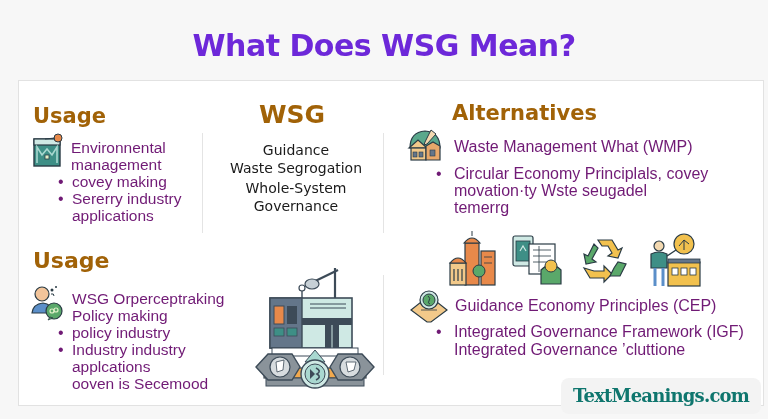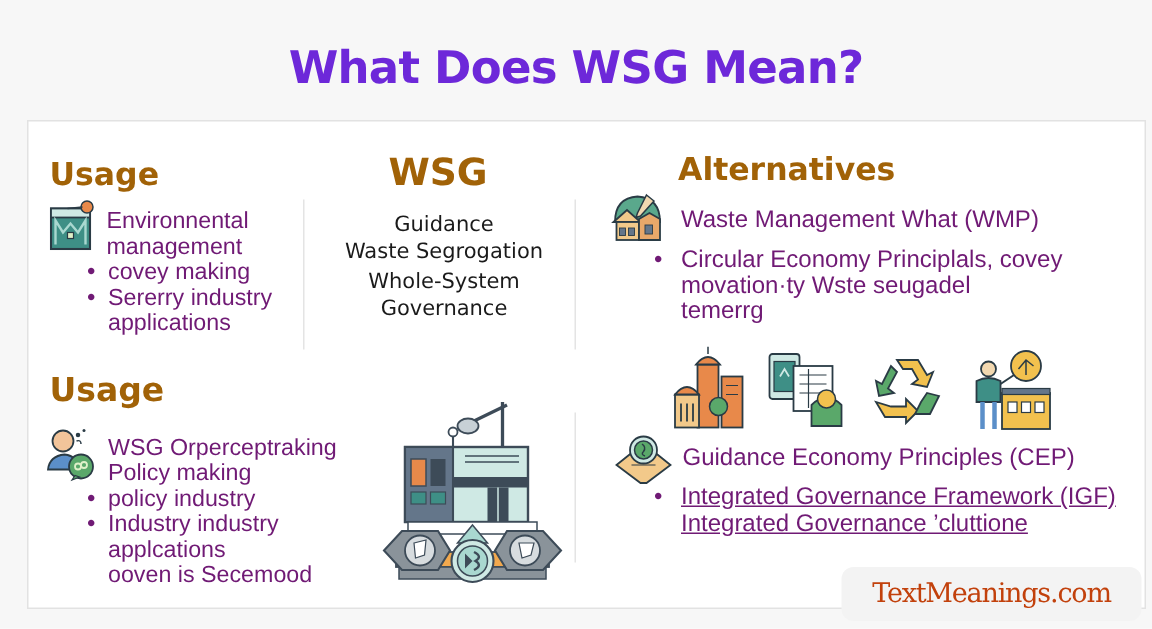--- a/index.html
+++ b/index.html
@@ -25,22 +25,22 @@
   .bullet::before { content: "•"; position: absolute; left: 2px; top: 0; font-size: 16px; }
   .indent { padding-left: 16px; }
 
   .icon { position: absolute; }
 
   .wsg-block { position: absolute; text-align: center; font-family: "DejaVu Sans", sans-serif; font-size: 14px; line-height: 18px; color: #1a1a1a; }
 
   .watermark {
     position: absolute; left: 561px; top: 378px; width: 200px; height: 36px;
     background: #f3f3f3; border-radius: 8px;
-    font-family: "DejaVu Serif", serif; font-weight: normal; font-size: 18px;
-    letter-spacing: -0.8px; color: #c2410c; text-align: center; line-height: 36px;
+    font-family: "DejaVu Serif", serif; font-weight: bold; font-size: 18px;
+    letter-spacing: -0.8px; color: #0f766e; text-align: center; line-height: 36px;
   }
 </style>
 </head>
 <body>
 
 <div class="title">What Does WSG Mean?</div>
 
 <div class="panel"></div>
 
 <div class="vdiv" style="left:202px; top:133px; height:100px;"></div>
@@ -232,18 +232,18 @@
     <path d="M2 22 L12 14 L28 14 L38 22 L22 34 L18 34 Z" fill="#f2c98a" stroke="#2a3b45" stroke-width="1.2"></path>
     <circle cx="20" cy="12" r="9" fill="#cfe9e4" stroke="#2a3b45" stroke-width="1.2"></circle>
     <circle cx="20" cy="12" r="6" fill="#5aa86a" stroke="#2a3b45" stroke-width="1"></circle>
     <path d="M19 8 Q22 10 20 13 Q18 15 21 16" fill="none" stroke="#2a3b45" stroke-width="1"></path>
     <line x1="12" y1="22" x2="28" y2="22" stroke="#2a3b45" stroke-width="0.8"></line>
   </svg>
 </div>
 
 <div class="body-text" style="left:455px; top:297px; width:290px; font-size:16px;">Guidance Economy Principles (CEP)</div>
 
-<div class="body-text" style="left:434px; top:323px; width:320px; font-size:16px; line-height:18px;text-decoration:underline;">
+<div class="body-text" style="left:434px; top:323px; width:320px; font-size:16px; line-height:18px;">
   <div class="bullet" style="padding-left:20px;">Integrated Governance Framework (IGF)</div>
   <div style="padding-left:20px;">Integrated Governance ’cluttione</div>
 </div>
 
 <div class="watermark">TextMeanings.com</div>
 
 </body></html>

